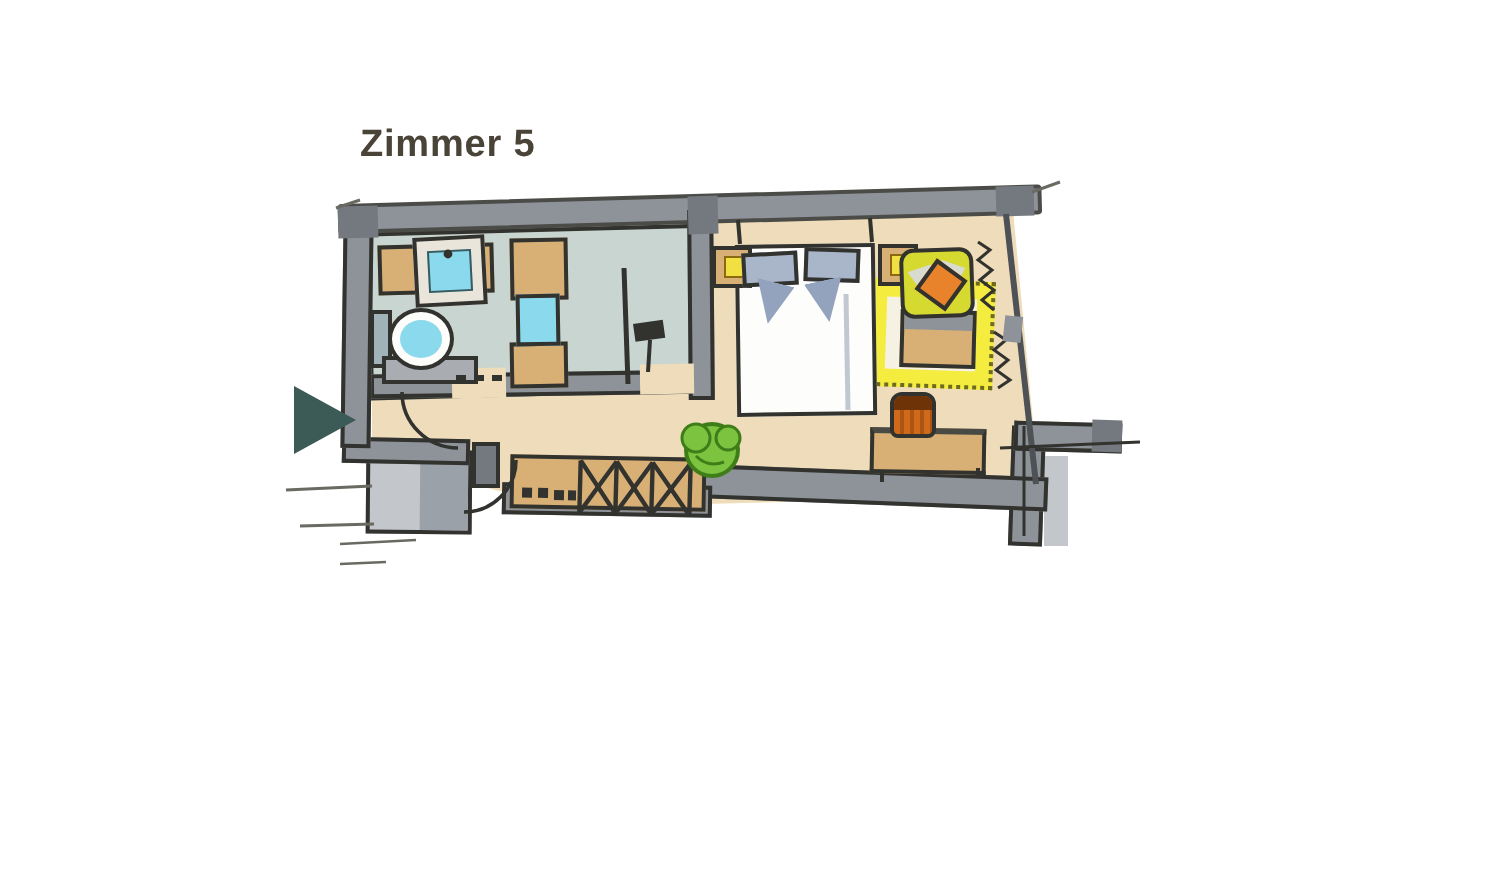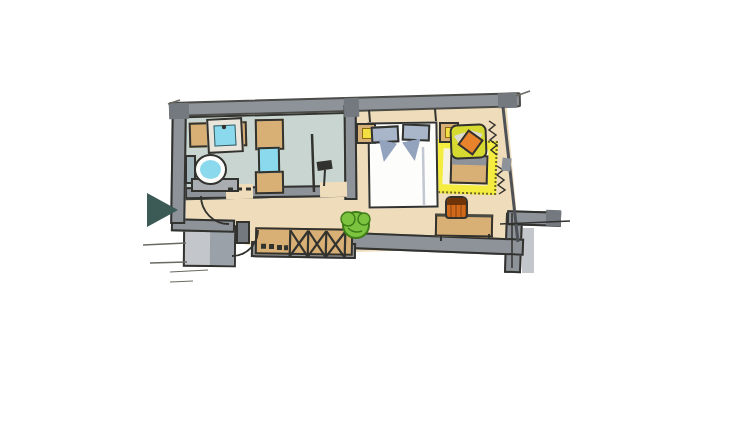--- a/index.html
+++ b/index.html
@@ -22,20 +22,21 @@
   .ink-light{stroke:var(--sketch-gray,#6a6a62);fill:none;}
   .fold{stroke:var(--fold-gray,#c2c8d2);fill:none;}
   .plant-main{fill:var(--plant-green,#7cc340);stroke:var(--plant-dark,#3f7d18);}
   .plant-line{stroke:var(--plant-dark,#3f7d18);fill:none;}
 </style>
 </head>
 <body>
 
 <div class="canvas">
 
+  <h1 class="title">Zimmer 5</h1>
   <div class="arrow"></div>
 
   <div class="el" style="left:0;top:0;width:754px;height:435px;z-index:1;background:var(--floor-wood,#eedcba);
               clip-path:polygon(186px 200px,348px 194px,351px 106px,506px 100px,520px 248px,352px 252px,252px 246px,186px 230px);"></div>
   <div class="el outl3" style="left:184px;top:114px;width:172px;height:84px;z-index:2;background:var(--floor-bath,#c9d5d1);transform:rotate(-1.5deg);"></div>
 
   <div class="el wall" style="left:169px;top:102px;width:352px;height:15px;z-index:6;border:2px solid #4b4b47;transform:rotate(-1.6deg);transform-origin:left center;border-radius:2px;"></div>
   <div class="el walld" style="left:169px;top:103px;width:20px;height:16px;z-index:7;transform:rotate(-1.6deg);"></div>
   <div class="el walld" style="left:344px;top:98px;width:15px;height:19px;z-index:7;transform:rotate(-1.6deg);"></div>
   <div class="el walld" style="left:498px;top:93px;width:19px;height:15px;z-index:7;transform:rotate(-1.6deg);"></div>

